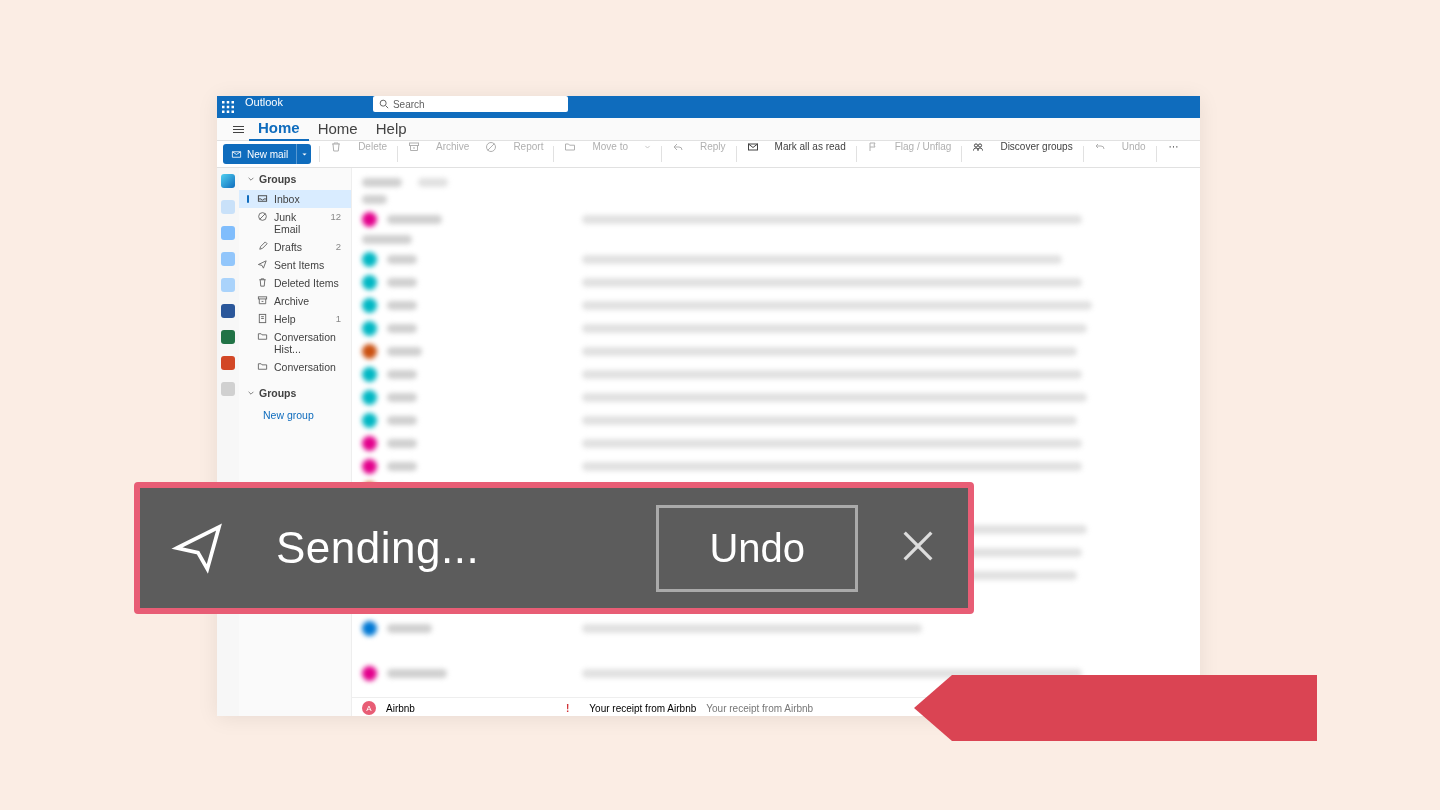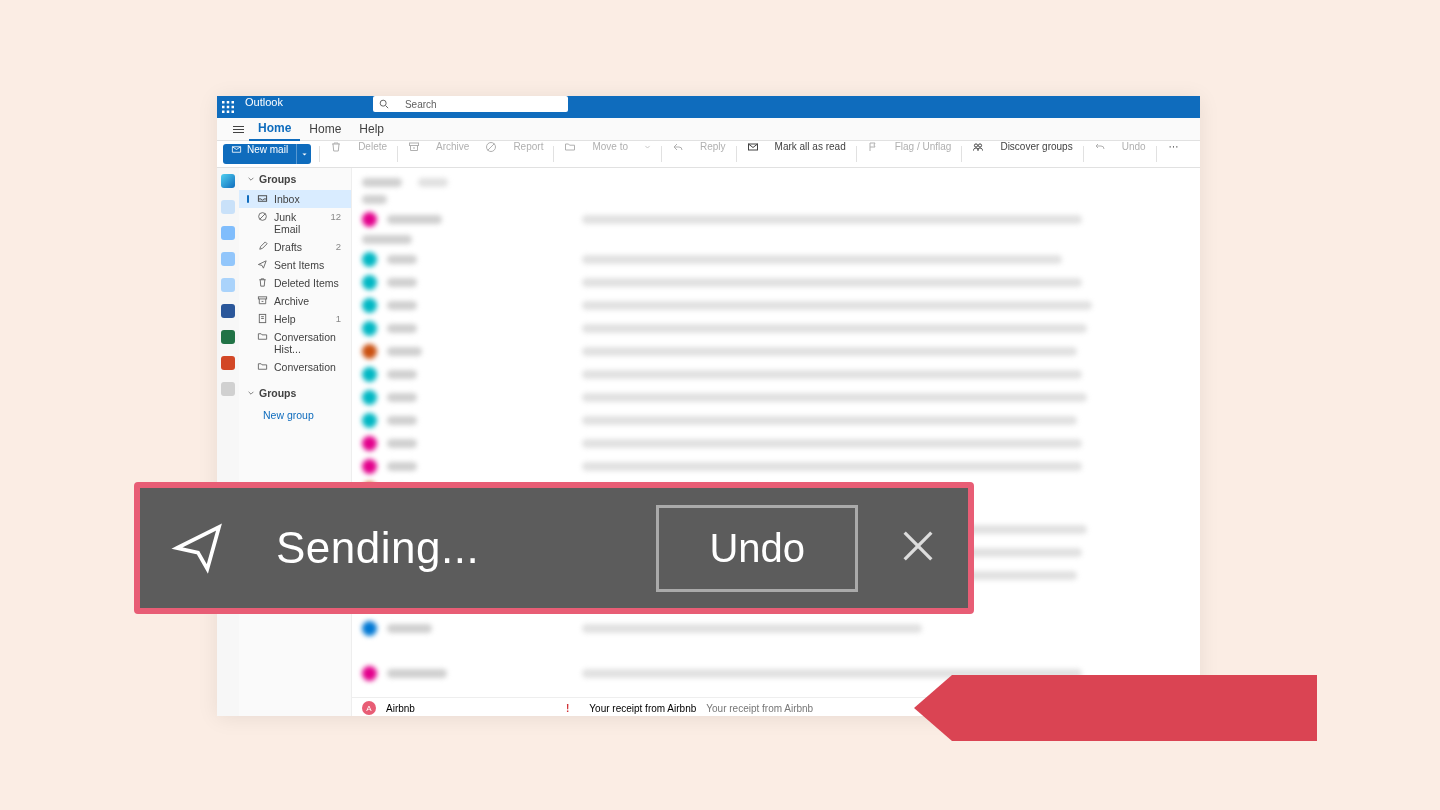--- a/index.html
+++ b/index.html
@@ -5,30 +5,30 @@
 html,body{margin:0;padding:0;font-family:"Segoe UI",Arial,sans-serif;background:#FBEDE4;width:1440px;height:810px;overflow:hidden}
 .stage{position:relative;width:1440px;height:810px}
 .app{position:absolute;left:217px;top:96px;width:983px;height:620px;background:#fff;box-shadow:0 2px 20px rgba(0,0,0,.08);overflow:hidden}
 .titlebar{height:22px;background:#0F6CBD;display:flex;color:#fff;font-size:11px}
 .waffle{width:22px;height:22px;display:flex;align-items:center;justify-content:center;cursor:pointer}
 .waffle svg{width:12px;height:12px;fill:#fff}
 .title-label{padding-left:6px;flex:0 0 auto}
 .search-wrap{margin-left:90px}
 .search{display:flex;align-items:center;width:183px;height:16px;background:#fff;border-radius:2px;padding:0 6px}
 .search svg{width:10px;height:10px;stroke:#666;fill:none}
-.search-text{font-size:10px;color:#616161;margin-left:16px}
-.menubar{height:22px;display:flex;align-items:center;font-size:12px;color:#424242;border-bottom:1px solid #e1e1e1;background:#fafafa}
+.search-text{font-size:10px;color:#616161;margin-left:4px}
+.menubar{height:22px;display:flex;align-items:center;font-size:15px;color:#424242;border-bottom:1px solid #e1e1e1;background:#fafafa}
 .hamb{width:22px;height:22px;display:flex;align-items:center;justify-content:center;margin-left:10px;cursor:pointer}
 .hamb span,.hamb span::before,.hamb span::after{display:block;width:11px;height:1px;background:#424242;position:relative;content:""}
 .hamb span::before{position:absolute;top:-3px}
 .hamb span::after{position:absolute;top:3px}
 .menu-item{padding:0 9px;height:22px;line-height:22px;cursor:pointer}
 .menu-item.active{border-bottom:2px solid #0F6CBD;color:#0F6CBD;font-weight:600}
 .toolbar{height:26px;display:flex;align-items:center;font-size:10px;padding:0 6px;border-bottom:1px solid #e1e1e1;background:#fff;gap:0}
-.newmail{display:flex;align-items:flex-start;height:20px;background:#0F6CBD;color:#fff;border-radius:3px 0 0 3px;padding:0 8px;cursor:pointer;gap:5px}
+.newmail{display:flex;align-items:center;height:20px;background:#0F6CBD;color:#fff;border-radius:3px 0 0 3px;padding:0 8px;cursor:pointer;gap:5px}
 .newmail svg{width:11px;height:11px;fill:#fff}
 .newmail-caret{width:14px;height:20px;background:#0F6CBD;border-left:1px solid rgba(255,255,255,.3);border-radius:0 3px 3px 0;display:flex;align-items:center;justify-content:center;cursor:pointer;margin-right:6px}
 .newmail-caret svg{width:7px;height:7px;fill:#fff}
 .tbtn{display:flex;align-items:flex-start;padding:0 8px;height:26px;color:#b0b0b0;cursor:default;gap:16px}
 .tbtn.enabled{color:#424242;cursor:pointer}
 .tbtn svg{width:12px;height:12px}
 .sep{width:1px;height:16px;background:#e1e1e1;margin:0 2px}
 .body{display:flex;height:calc(100% - 70px)}
 .rail{width:22px;background:#f7f7f7;display:flex;flex-direction:column;align-items:center;padding-top:6px;gap:12px}
 .rail-ic{width:14px;height:14px;border-radius:3px;position:relative}

